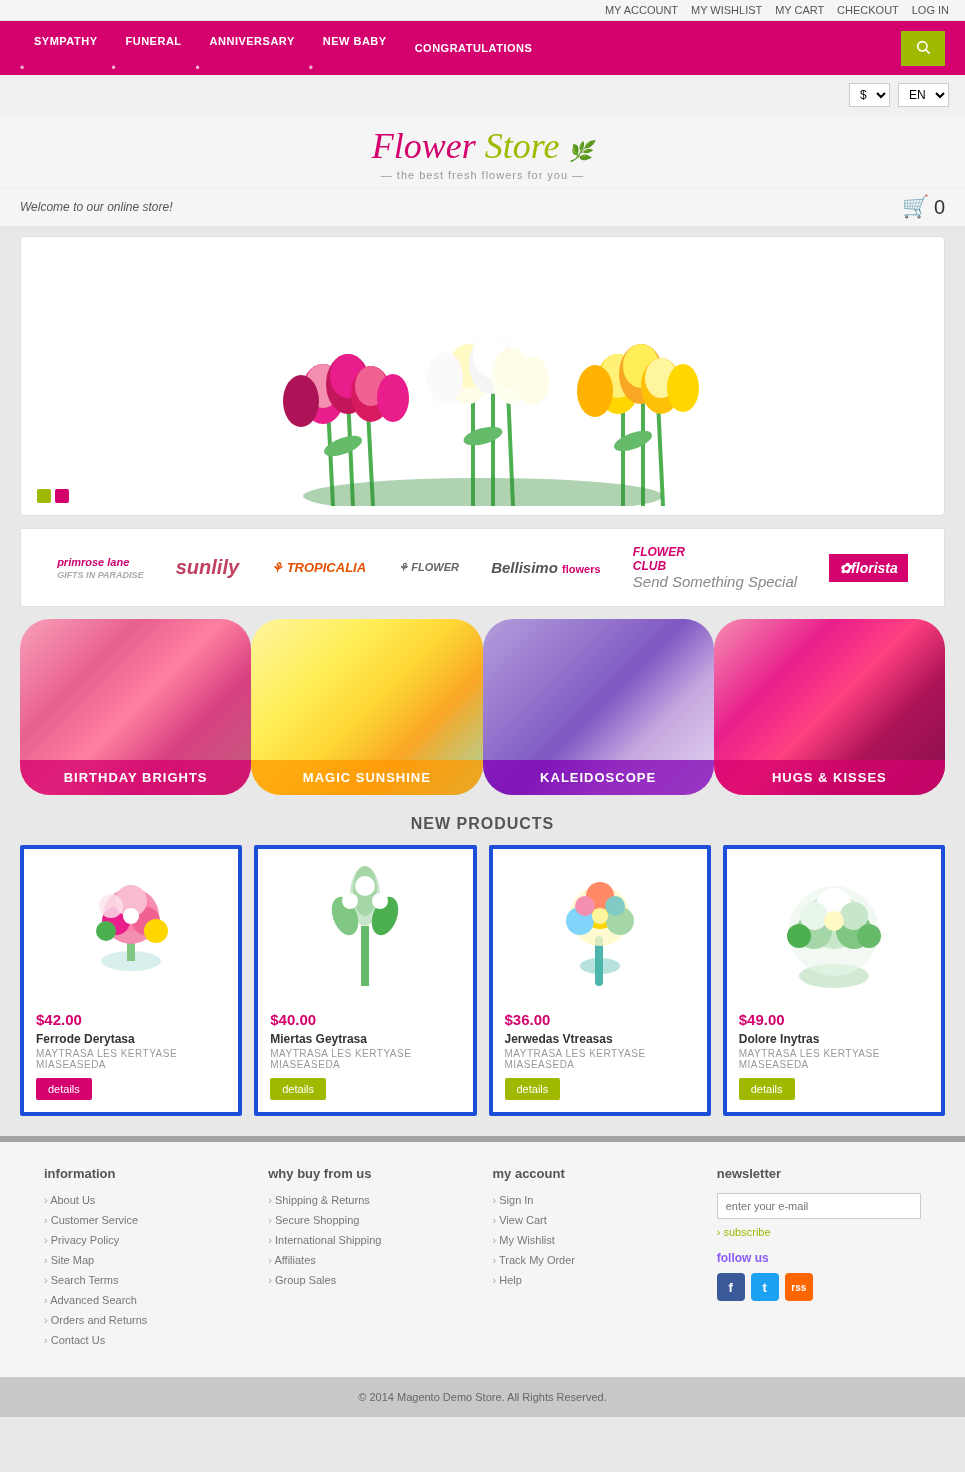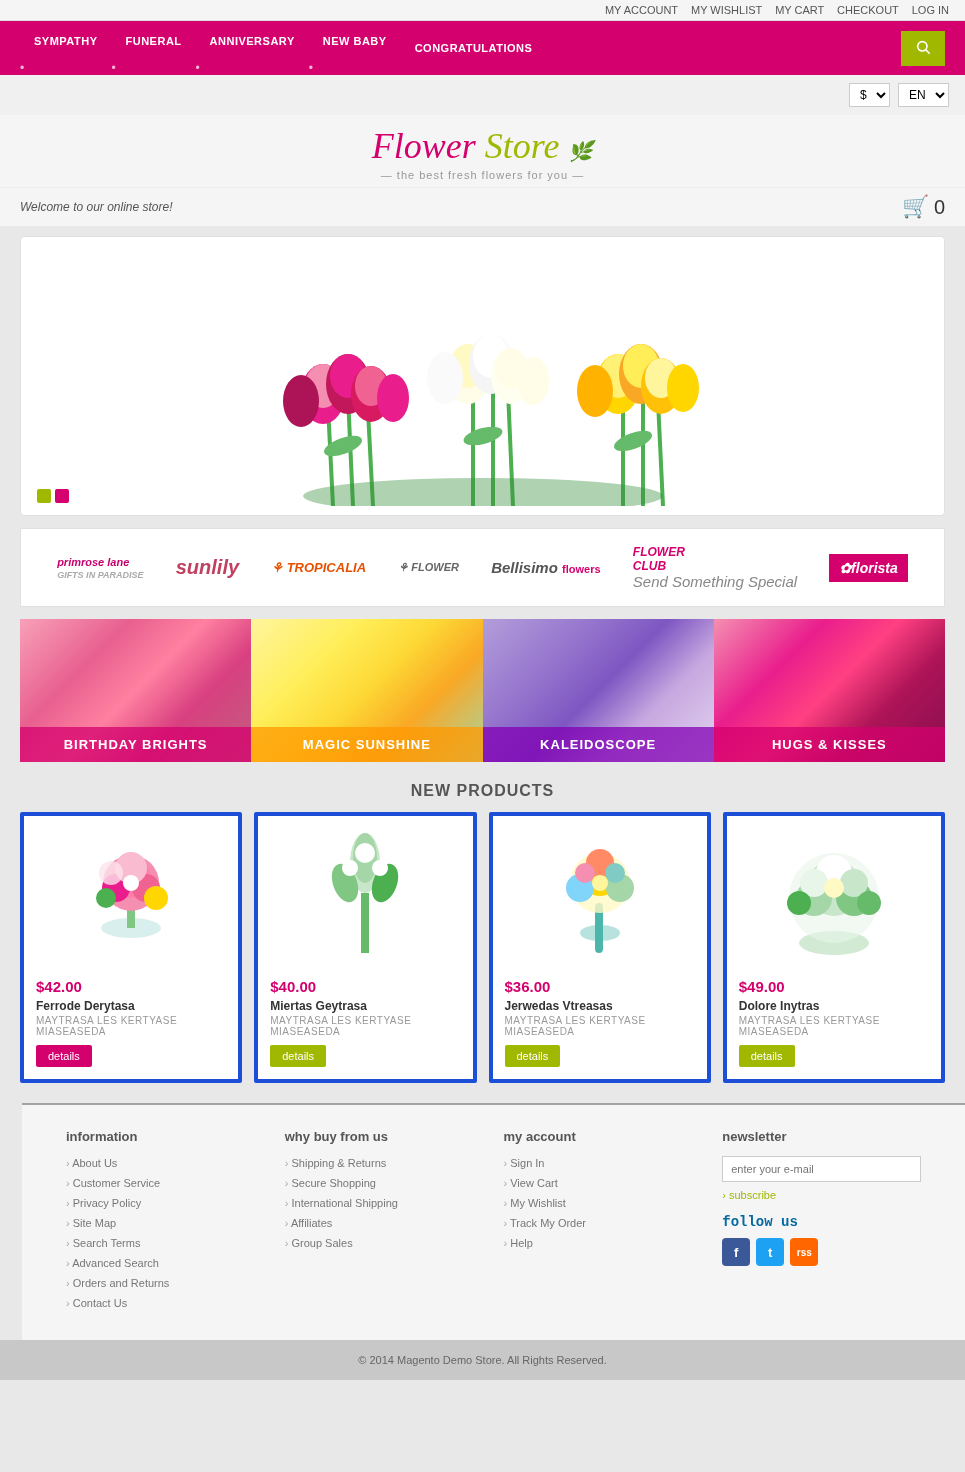--- a/index.html
+++ b/index.html
@@ -45,21 +45,21 @@
     .brand-logo.primrose { color: #c8006e; font-size: 11px; }
     .brand-logo.sunlily { color: #d4006e; font-size: 16px; font-style: italic; }
     .brand-logo.tropicalia { color: #e65100; font-weight: 900; font-size: 12px; }
     .brand-logo.flowers { color: #666; font-size: 12px; }
     .brand-logo.bellisimo { color: #555; font-size: 14px; font-style: italic; }
     .brand-logo.flowerclub { color: #d4006e; font-size: 12px; font-weight: bold; }
     .brand-logo.florista { background: #d4006e; color: white; padding: 4px 8px; font-size: 13px; font-style: italic; }
 
     
     .category-grid { margin: 12px 20px; display: grid; grid-template-columns: repeat(4, 1fr); gap: 0; }
-    .cat-item { position: relative; overflow: hidden; height: 143px; cursor: pointer; }
+    .cat-item { position: relative; overflow: hidden; height: 176px; cursor: pointer; border-radius: 30px; }
     .cat-overlay { position: absolute; bottom: 0; left: 0; right: 0; padding: 10px; text-align: center; font-size: 13px; font-weight: bold; color: white; letter-spacing: 1px; }
     .cat-overlay.pink { background: rgba(212,0,110,0.75); }
     .cat-overlay.magenta { background: rgba(212,0,110,0.75); }
     .cat-overlay.purple { background: rgba(130,0,180,0.75); }
 
     
     .cat-img { width: 100%; height: 100%; }
     .cat-pink-roses { background: linear-gradient(135deg, #f8a0b8 0%, #e86090 30%, #ff80a0 50%, #d84080 70%, #c06080 100%); }
     .cat-yellow-flowers { background: linear-gradient(135deg, #fff59d 0%, #ffee58 30%, #fdd835 50%, #f9a825 70%, #a5d6a7 100%); }
     .cat-pink-daisies { background: linear-gradient(135deg, #f48fb1 0%, #e91e8c 30%, #ff4081 50%, #ad1457 70%, #880e4f 100%); }
@@ -70,31 +70,31 @@
     .products-grid { margin: 0 20px; display: grid; grid-template-columns: repeat(4, 1fr); gap: 12px; }
     .product-card { background: white; border: 4px solid #1d4ed8; padding: 12px; border-radius: 2px; }
     .product-img { width: 100%; height: 140px; display: flex; align-items: center; justify-content: center; margin-bottom: 10px; }
     .product-price { color: #d4006e; font-size: 15px; font-weight: bold; margin-bottom: 4px; }
     .product-name { font-size: 12px; color: #333; font-weight: bold; margin-bottom: 2px; }
     .product-desc { font-size: 10px; color: #999; text-transform: uppercase; letter-spacing: 0.5px; margin-bottom: 8px; }
     .details-btn { background: #d4006e; color: white; border: none; padding: 5px 12px; font-size: 11px; cursor: pointer; border-radius: 2px; }
     .details-btn.yellow { background: #a0b800; }
 
     
-    .footer-main { background: #f5f5f5; margin-top: 20px; padding: 24px 44px; display: grid; grid-template-columns: 1fr 1fr 1fr 1fr; gap: 20px; border-top: 2px solid #a3a3a3; margin-left: 22px; }
+    .footer-main { background: #f5f5f5; margin-top: 20px; padding: 24px 44px; display: grid; grid-template-columns: 1fr 1fr 1fr 1fr; gap: 20px; border-top: 6px solid #a3a3a3; }
     .footer-col h4 { font-size: 13px; color: #555; margin-bottom: 12px; font-weight: bold; }
     .footer-col ul { list-style: none; }
     .footer-col ul li { margin-bottom: 6px; }
     .footer-col ul li a { color: #777; text-decoration: none; font-size: 11px; }
     .footer-col ul li a::before { content: '›  '; color: #aaa; }
     .newsletter-input { width: 100%; padding: 6px 8px; border: 1px solid #ccc; font-size: 11px; color: #aaa; margin-bottom: 6px; }
     .subscribe-btn { background: none; border: none; color: #a0b800; font-size: 11px; cursor: pointer; }
     .subscribe-btn::before { content: '› '; }
     .follow-us { margin-top: 12px; }
-    .follow-us h5 { font-size: 14px; color: #0369a1; margin-bottom: 8px; font-family: Liberation Mono, monospace; }
+    .follow-us h5 { font-size: 12px; color: #8b5cf6; margin-bottom: 8px; }
     .social-icons { display: flex; gap: 6px; }
     .social-btn { width: 28px; height: 28px; border-radius: 4px; display: flex; align-items: center; justify-content: center; color: white; font-size: 13px; font-weight: bold; cursor: pointer; }
     .social-fb { background: #3b5998; }
     .social-tw { background: #1da1f2; }
     .social-rss { background: #ff6600; }
 
     .footer-bottom { background: #c8c8c8; text-align: center; padding: 14px; font-size: 11px; color: #666; }
 
     
     .hero-container { background: white; width: 100%; height: 270px; display: flex; align-items: center; justify-content: center; position: relative; }

